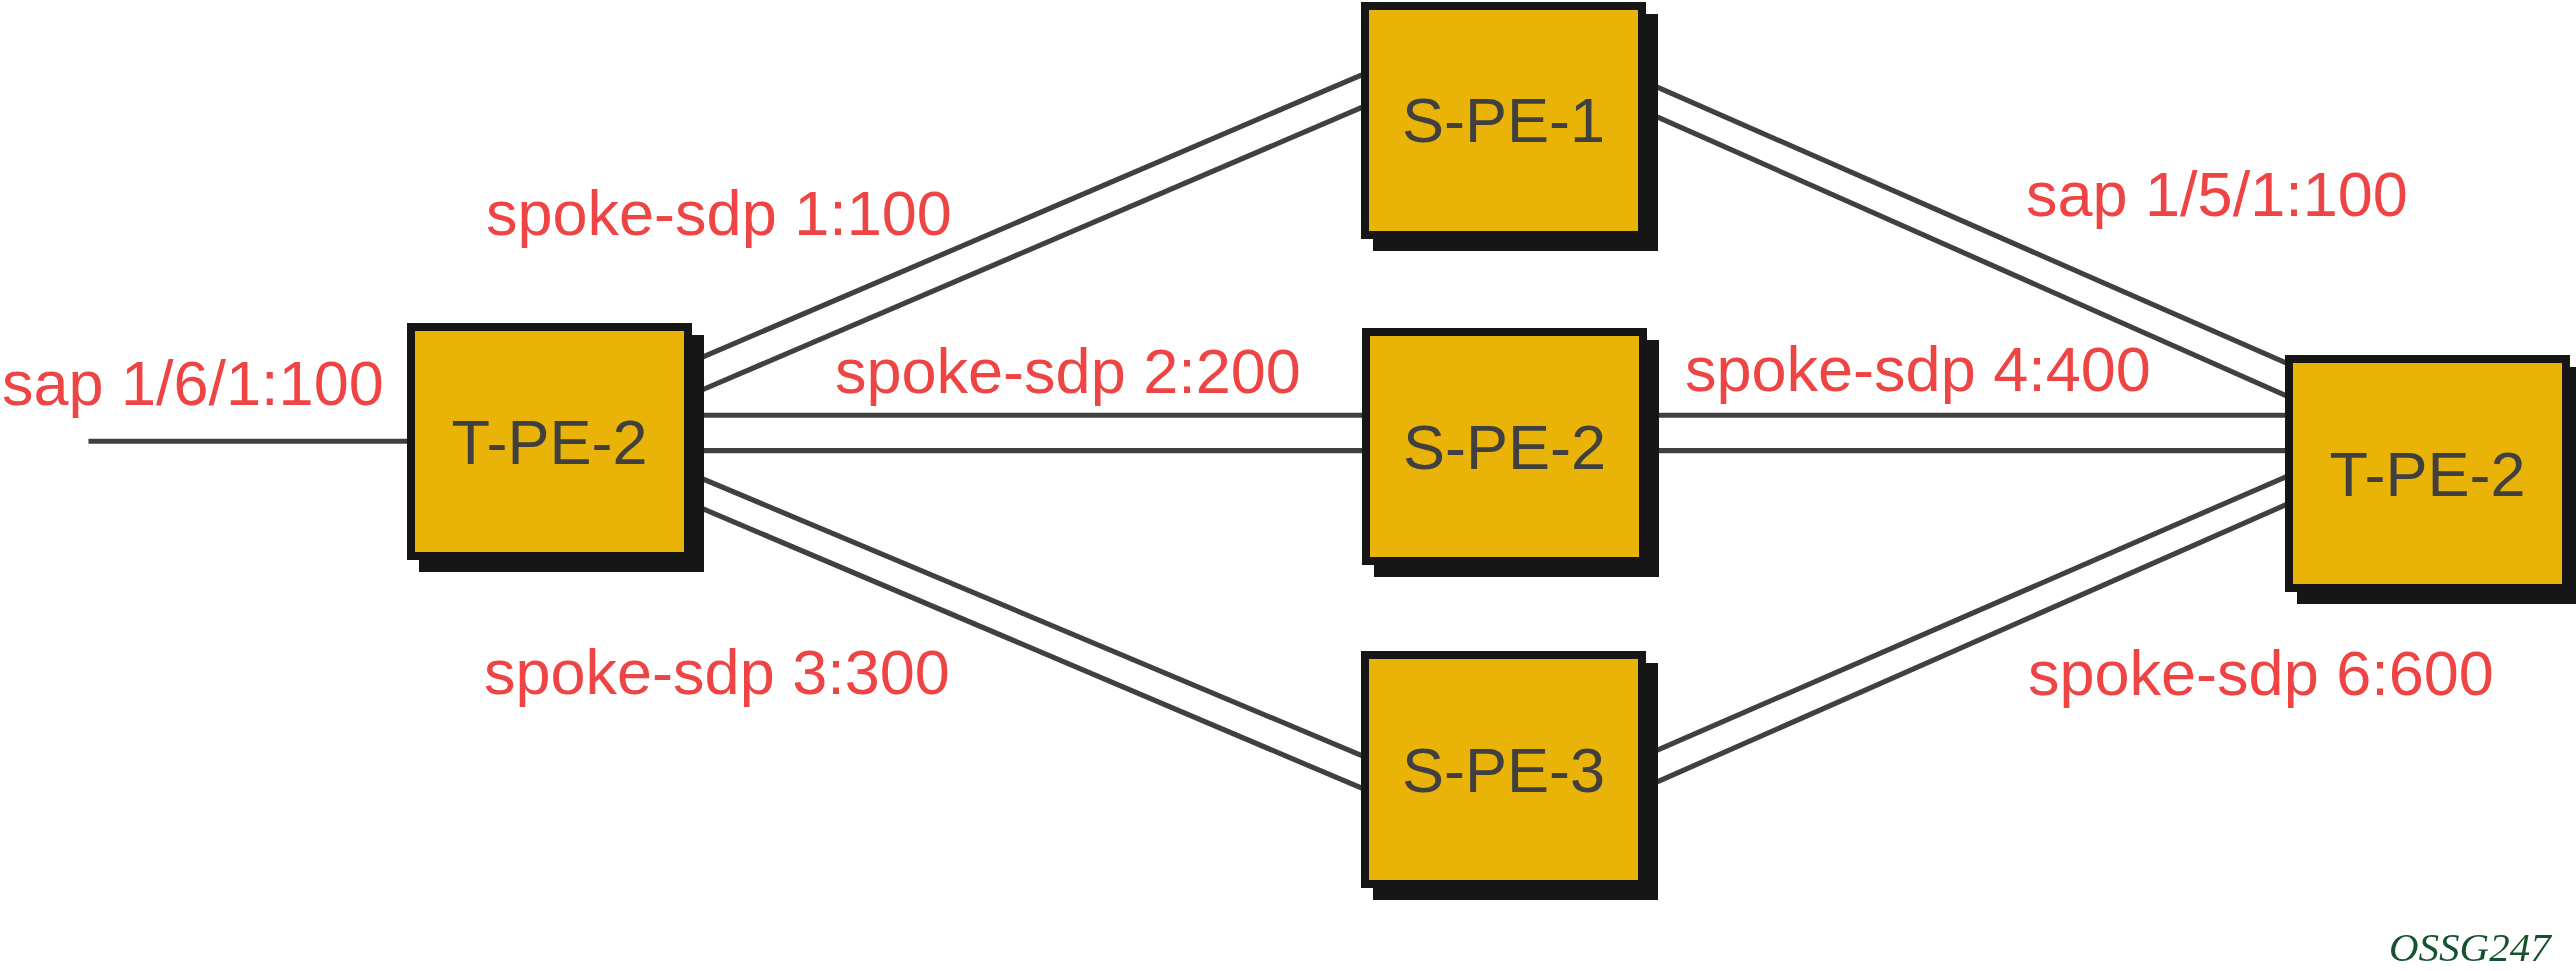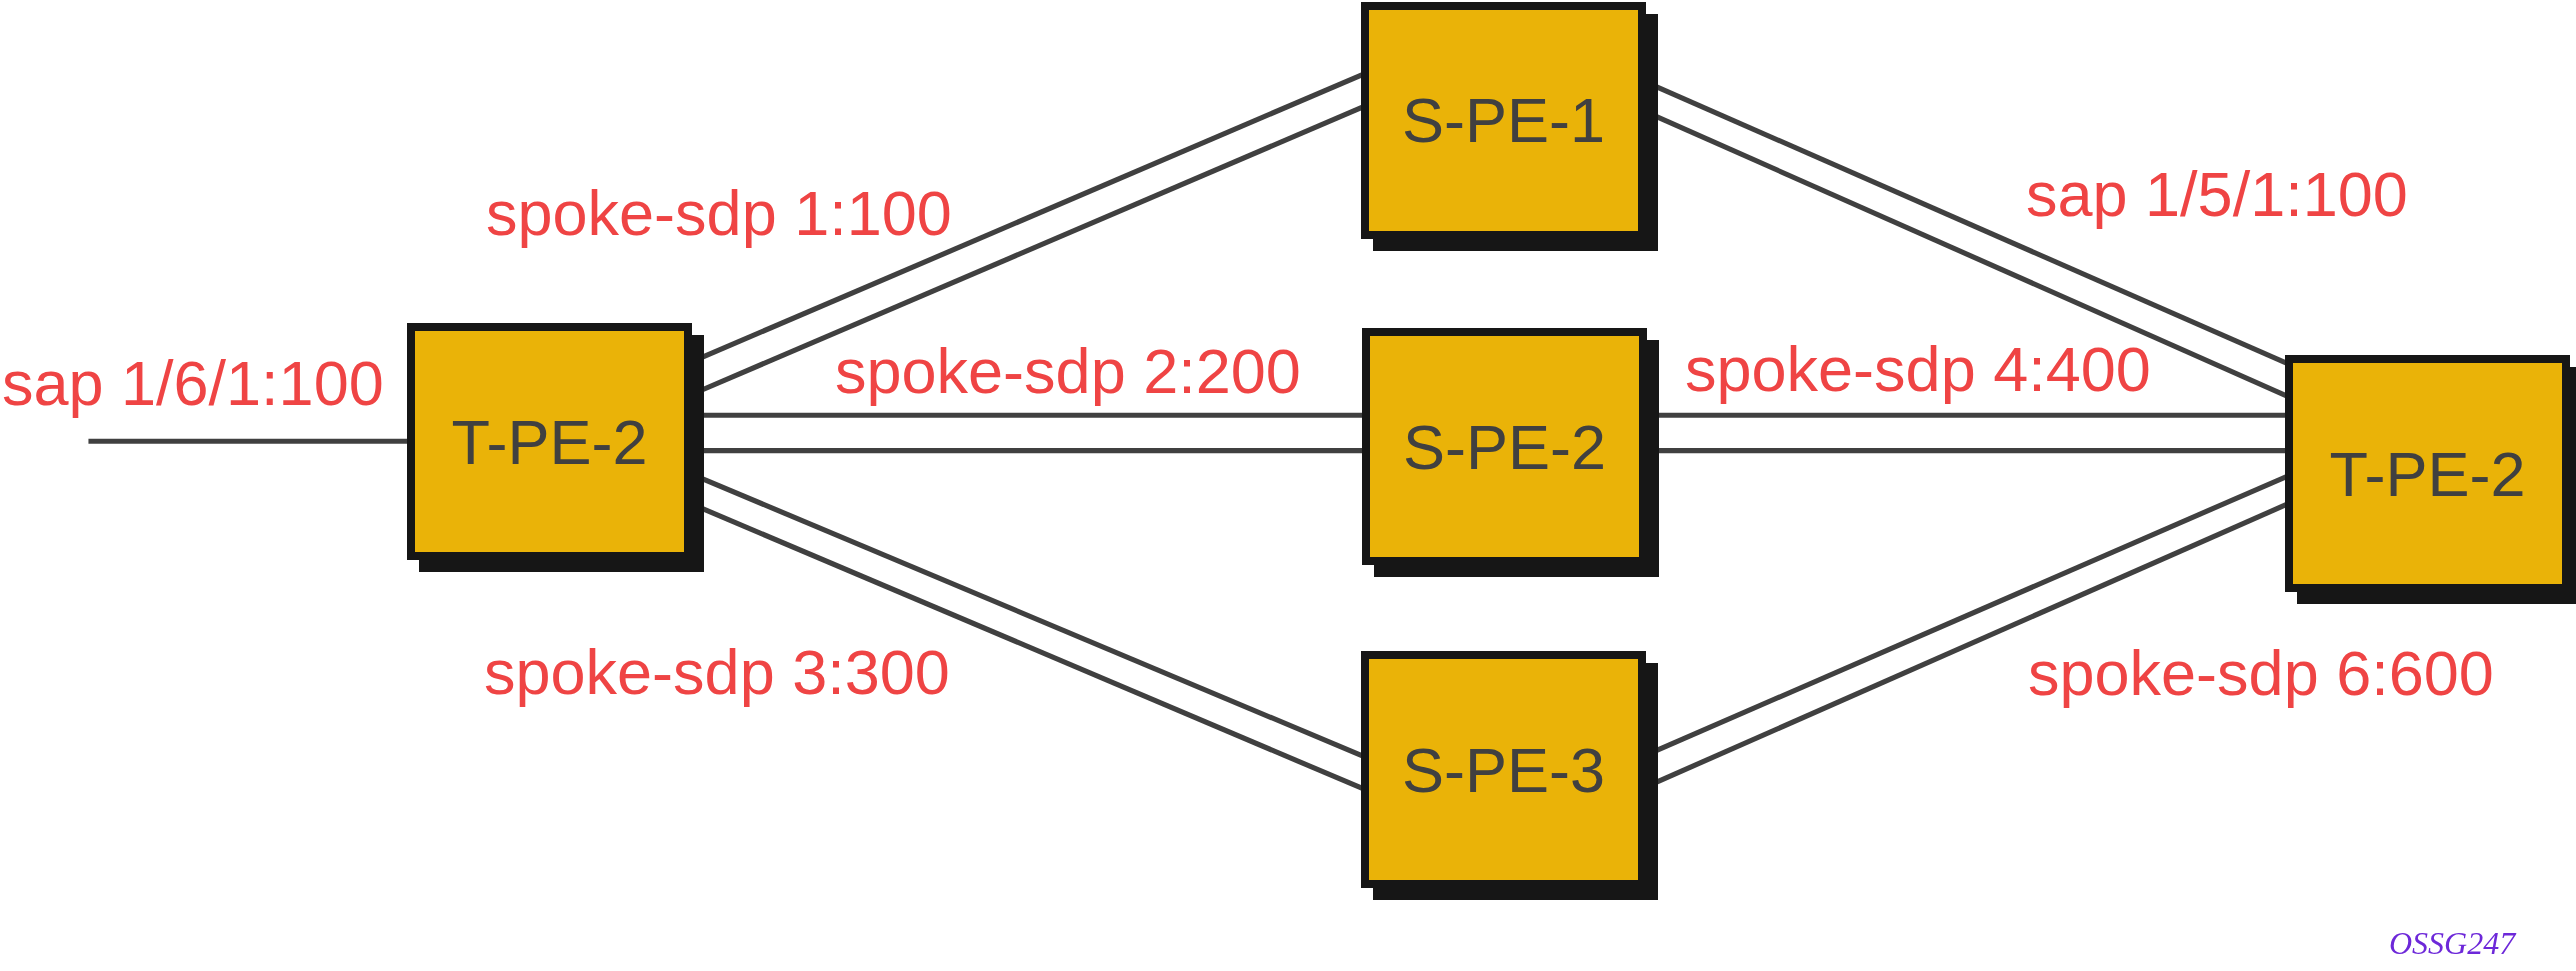--- a/index.html
+++ b/index.html
@@ -59,23 +59,23 @@
   .lbl-spoke3    { left: 484px;  top: 641px; }
   .lbl-sap-right { left: 2026px; top: 163px; }
   .lbl-spoke4    { left: 1685px; top: 338px; }
   .lbl-spoke6    { left: 2028px; top: 642px; }
   .watermark {
     position: absolute;
     left: 2389px;
     top: 927px;
     font-family: "Liberation Serif", "DejaVu Serif", serif;
     font-style: italic;
-    font-size: 32px;
+    font-size: 41px;
     line-height: 1;
-    color: #6d28d9;
+    color: #14532d;
     white-space: nowrap;
   }
 </style>
 </head>
 <body>
 
 <div class="canvas">
 
   <svg class="links-layer" viewBox="0 0 2767 1043" xmlns="http://www.w3.org/2000/svg">
 

